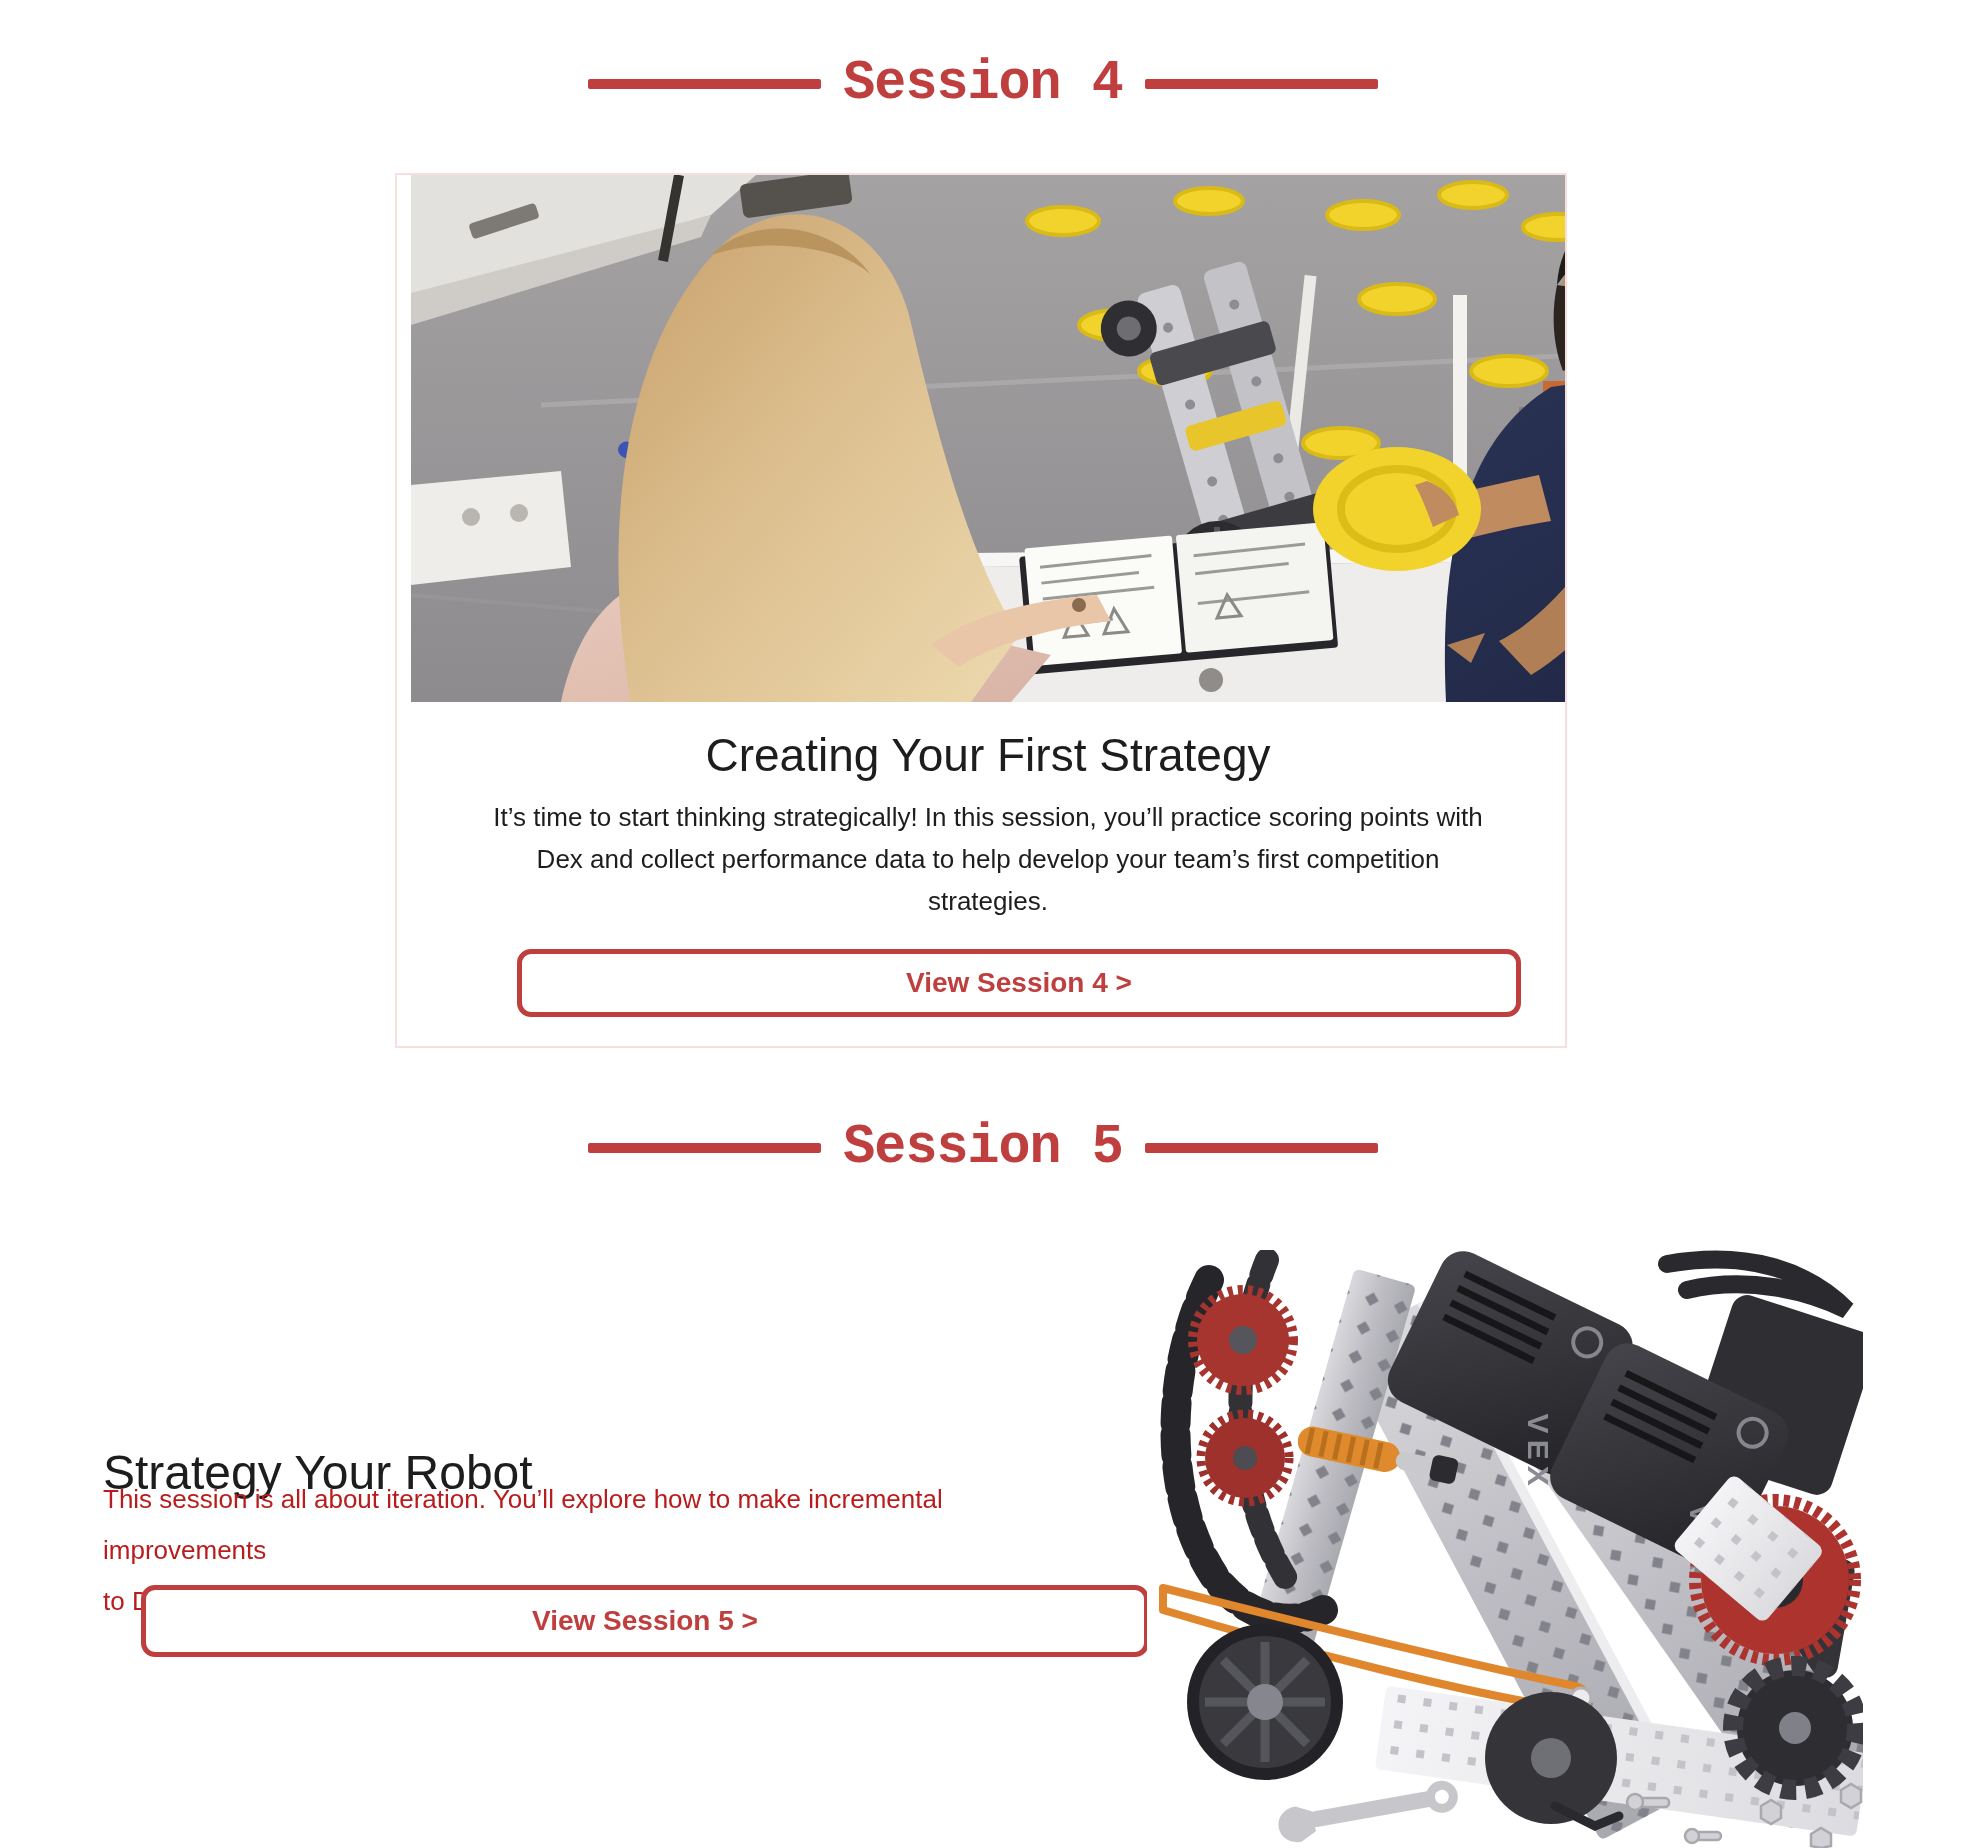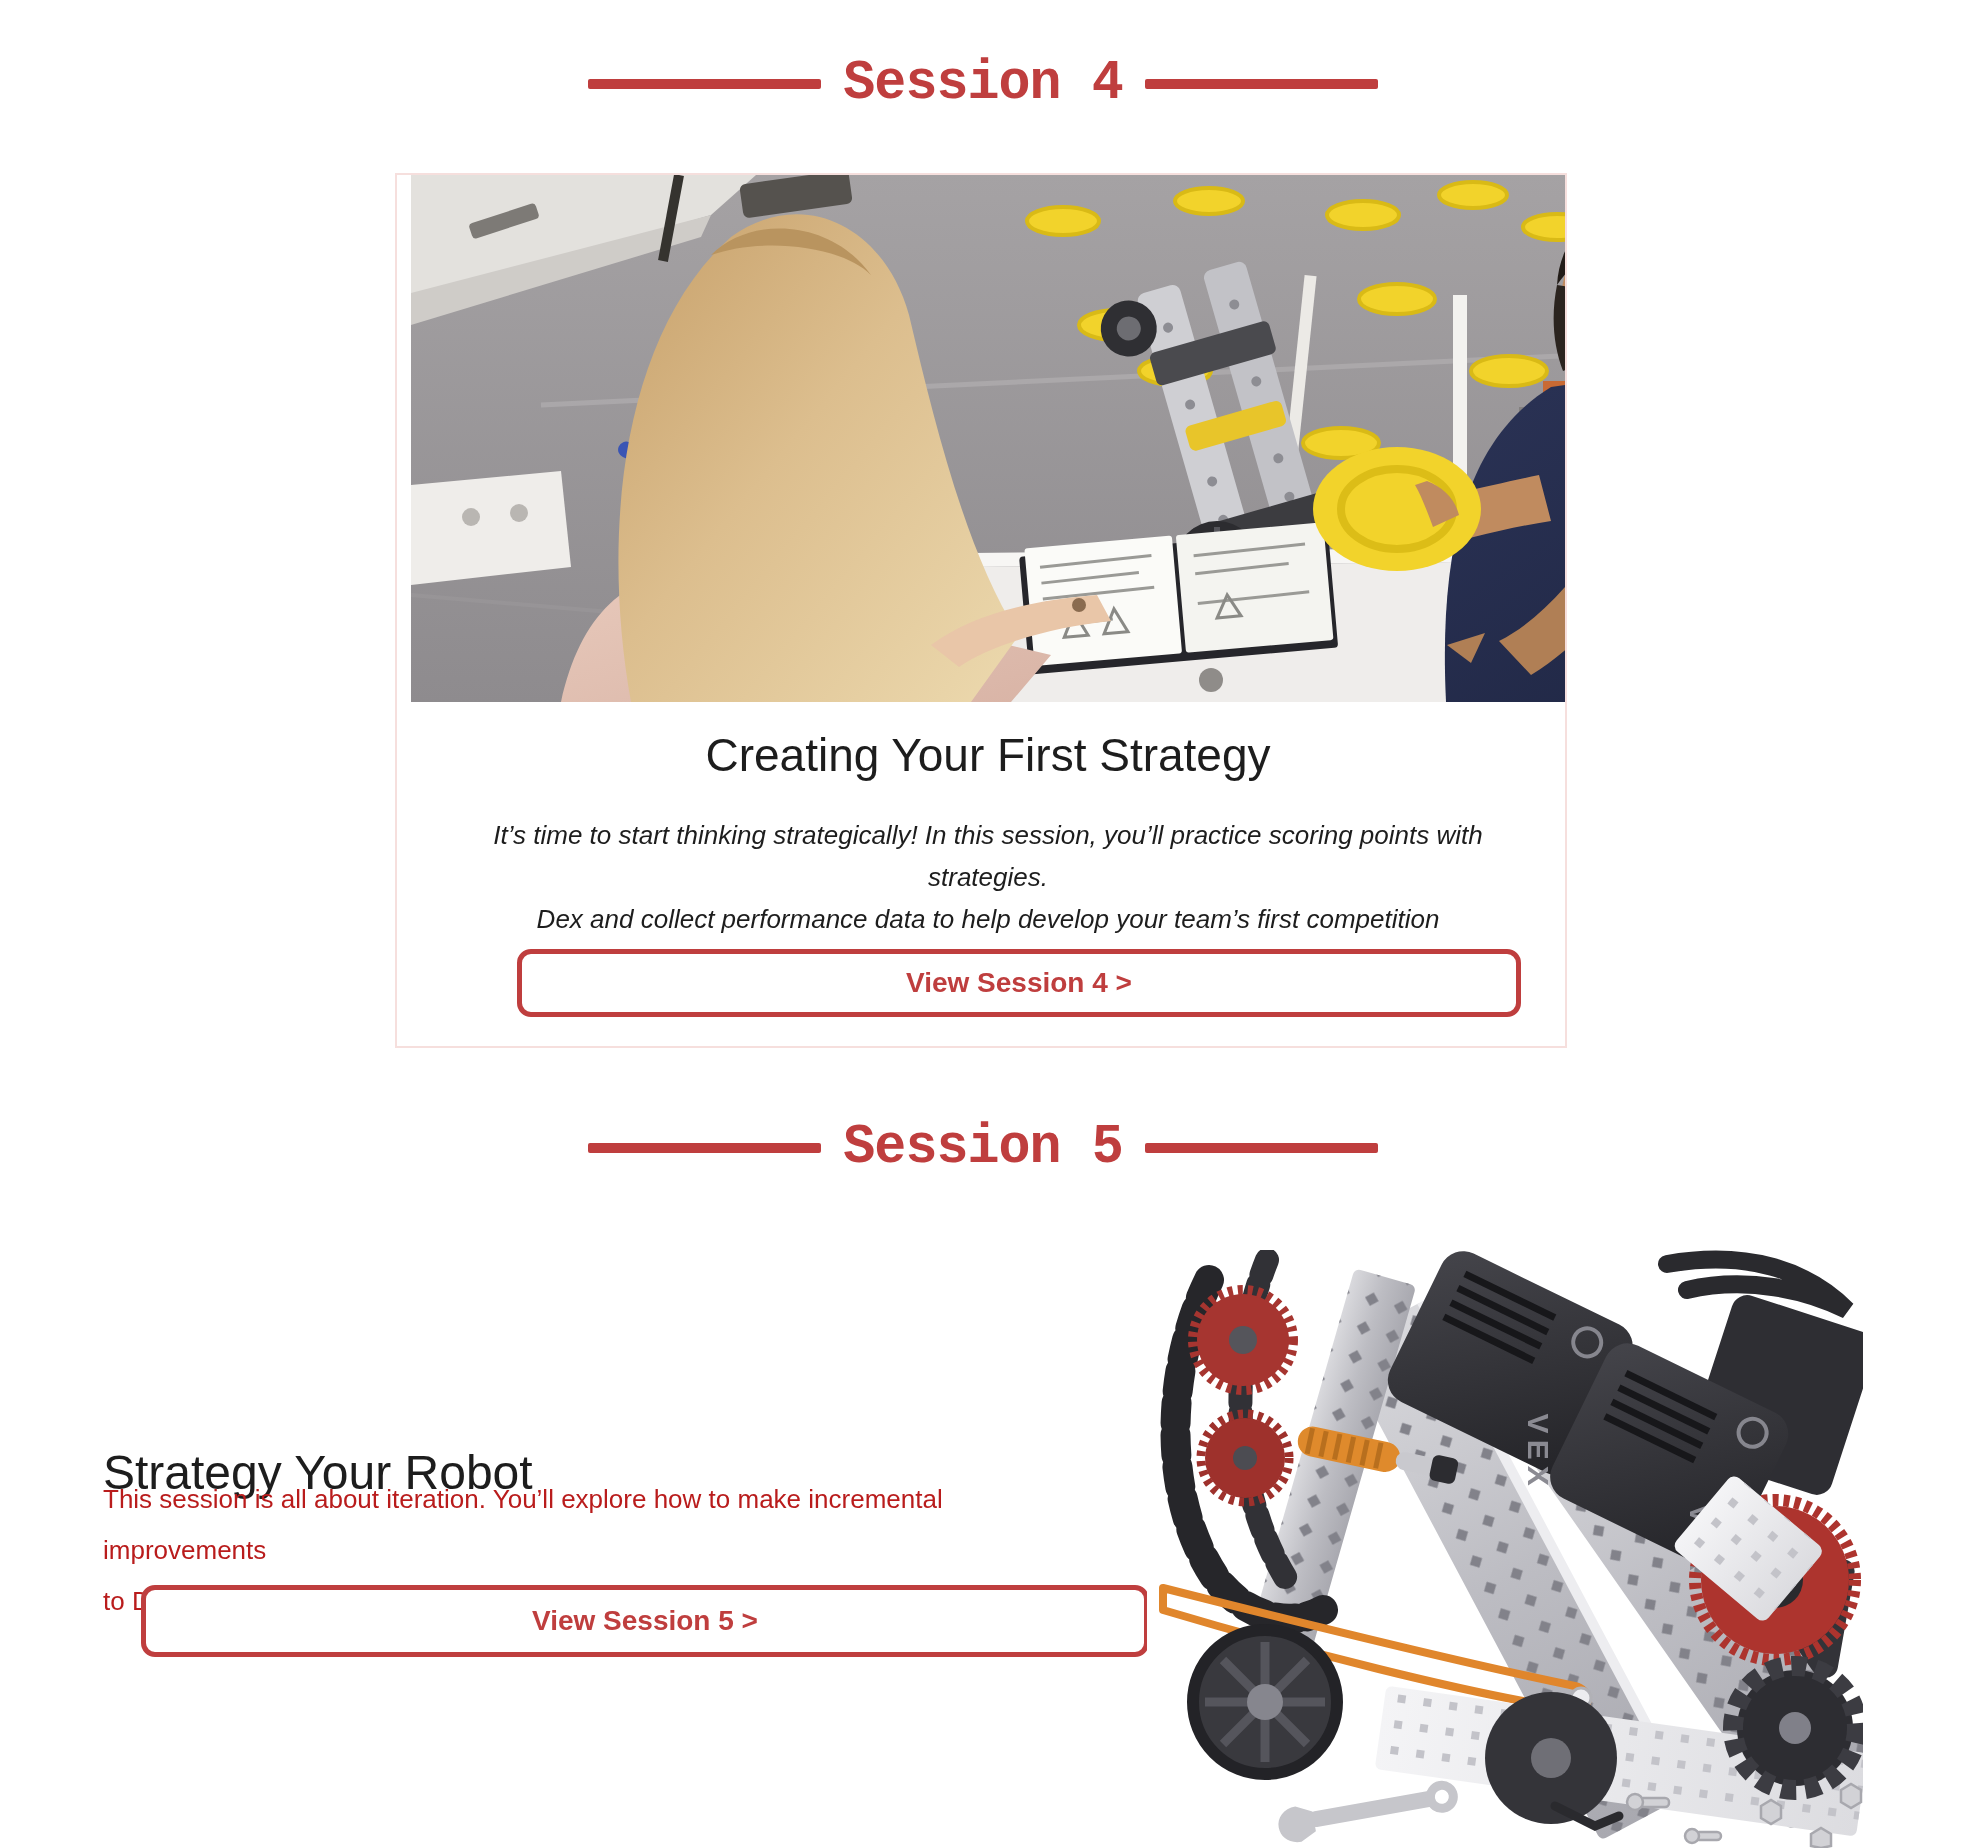--- a/index.html
+++ b/index.html
@@ -23,21 +23,21 @@
   .card{
     position:absolute;left:395px;top:173px;width:1172px;height:875px;
     box-sizing:border-box;border:2px solid #F6DFDD;background:#ffffff;padding-left:14px;
   }
   .card-photo{width:100%;height:527px;overflow:hidden;background:#98969a;}
   .card-photo svg{display:block;}
   .card-title{
     margin:26px 0 0 0;text-align:center;font-size:46px;font-weight:400;color:#1d1d1d;
     line-height:54px;letter-spacing:0;
   }
-  .card-desc{margin-top:32px;font-style:italic;}
+  .card-desc{margin-top:14px;}
   .card-desc .line{text-align:center;font-size:26px;line-height:42px;color:#1d1d1d;}
   
   .view-btn{
     position:absolute;box-sizing:border-box;
     border:5px solid #BF3E3E;border-radius:14px;background:#ffffff;
     display:flex;align-items:center;justify-content:center;
     font-size:28px;font-weight:bold;color:#BF3E3E;cursor:pointer;
     text-decoration:none;white-space:nowrap;margin-left:36px;
   }
   #btn-s4{left:84px;top:774px;width:1004px;height:68px;} 
@@ -206,22 +206,22 @@
 
         <rect x="1396" y="236" width="52" height="60" rx="8" fill="#2a2a2e"></rect>
         <circle cx="1422" cy="266" r="14" fill="#141417"></circle>
       </svg>
     </div>
 
     <h3 class="card-title">Creating Your First Strategy</h3>
 
     <div class="card-desc">
       <div class="line">It’s time to start thinking strategically! In this session, you’ll practice scoring points with</div>
+      <div class="line">Dex and collect performance data to help develop your team’s first competition</div>
       <div class="line">strategies.</div>
-      <div class="line">Dex and collect performance data to help develop your team’s first competition</div>
     </div>
 
     <a class="view-btn" id="btn-s4">View Session 4 &gt;</a>
   </div>
 
   <div class="session-heading" id="heading-s5">
     <span class="bar"></span>
     <span class="txt">Session 5</span>
     <span class="bar"></span>
   </div>

